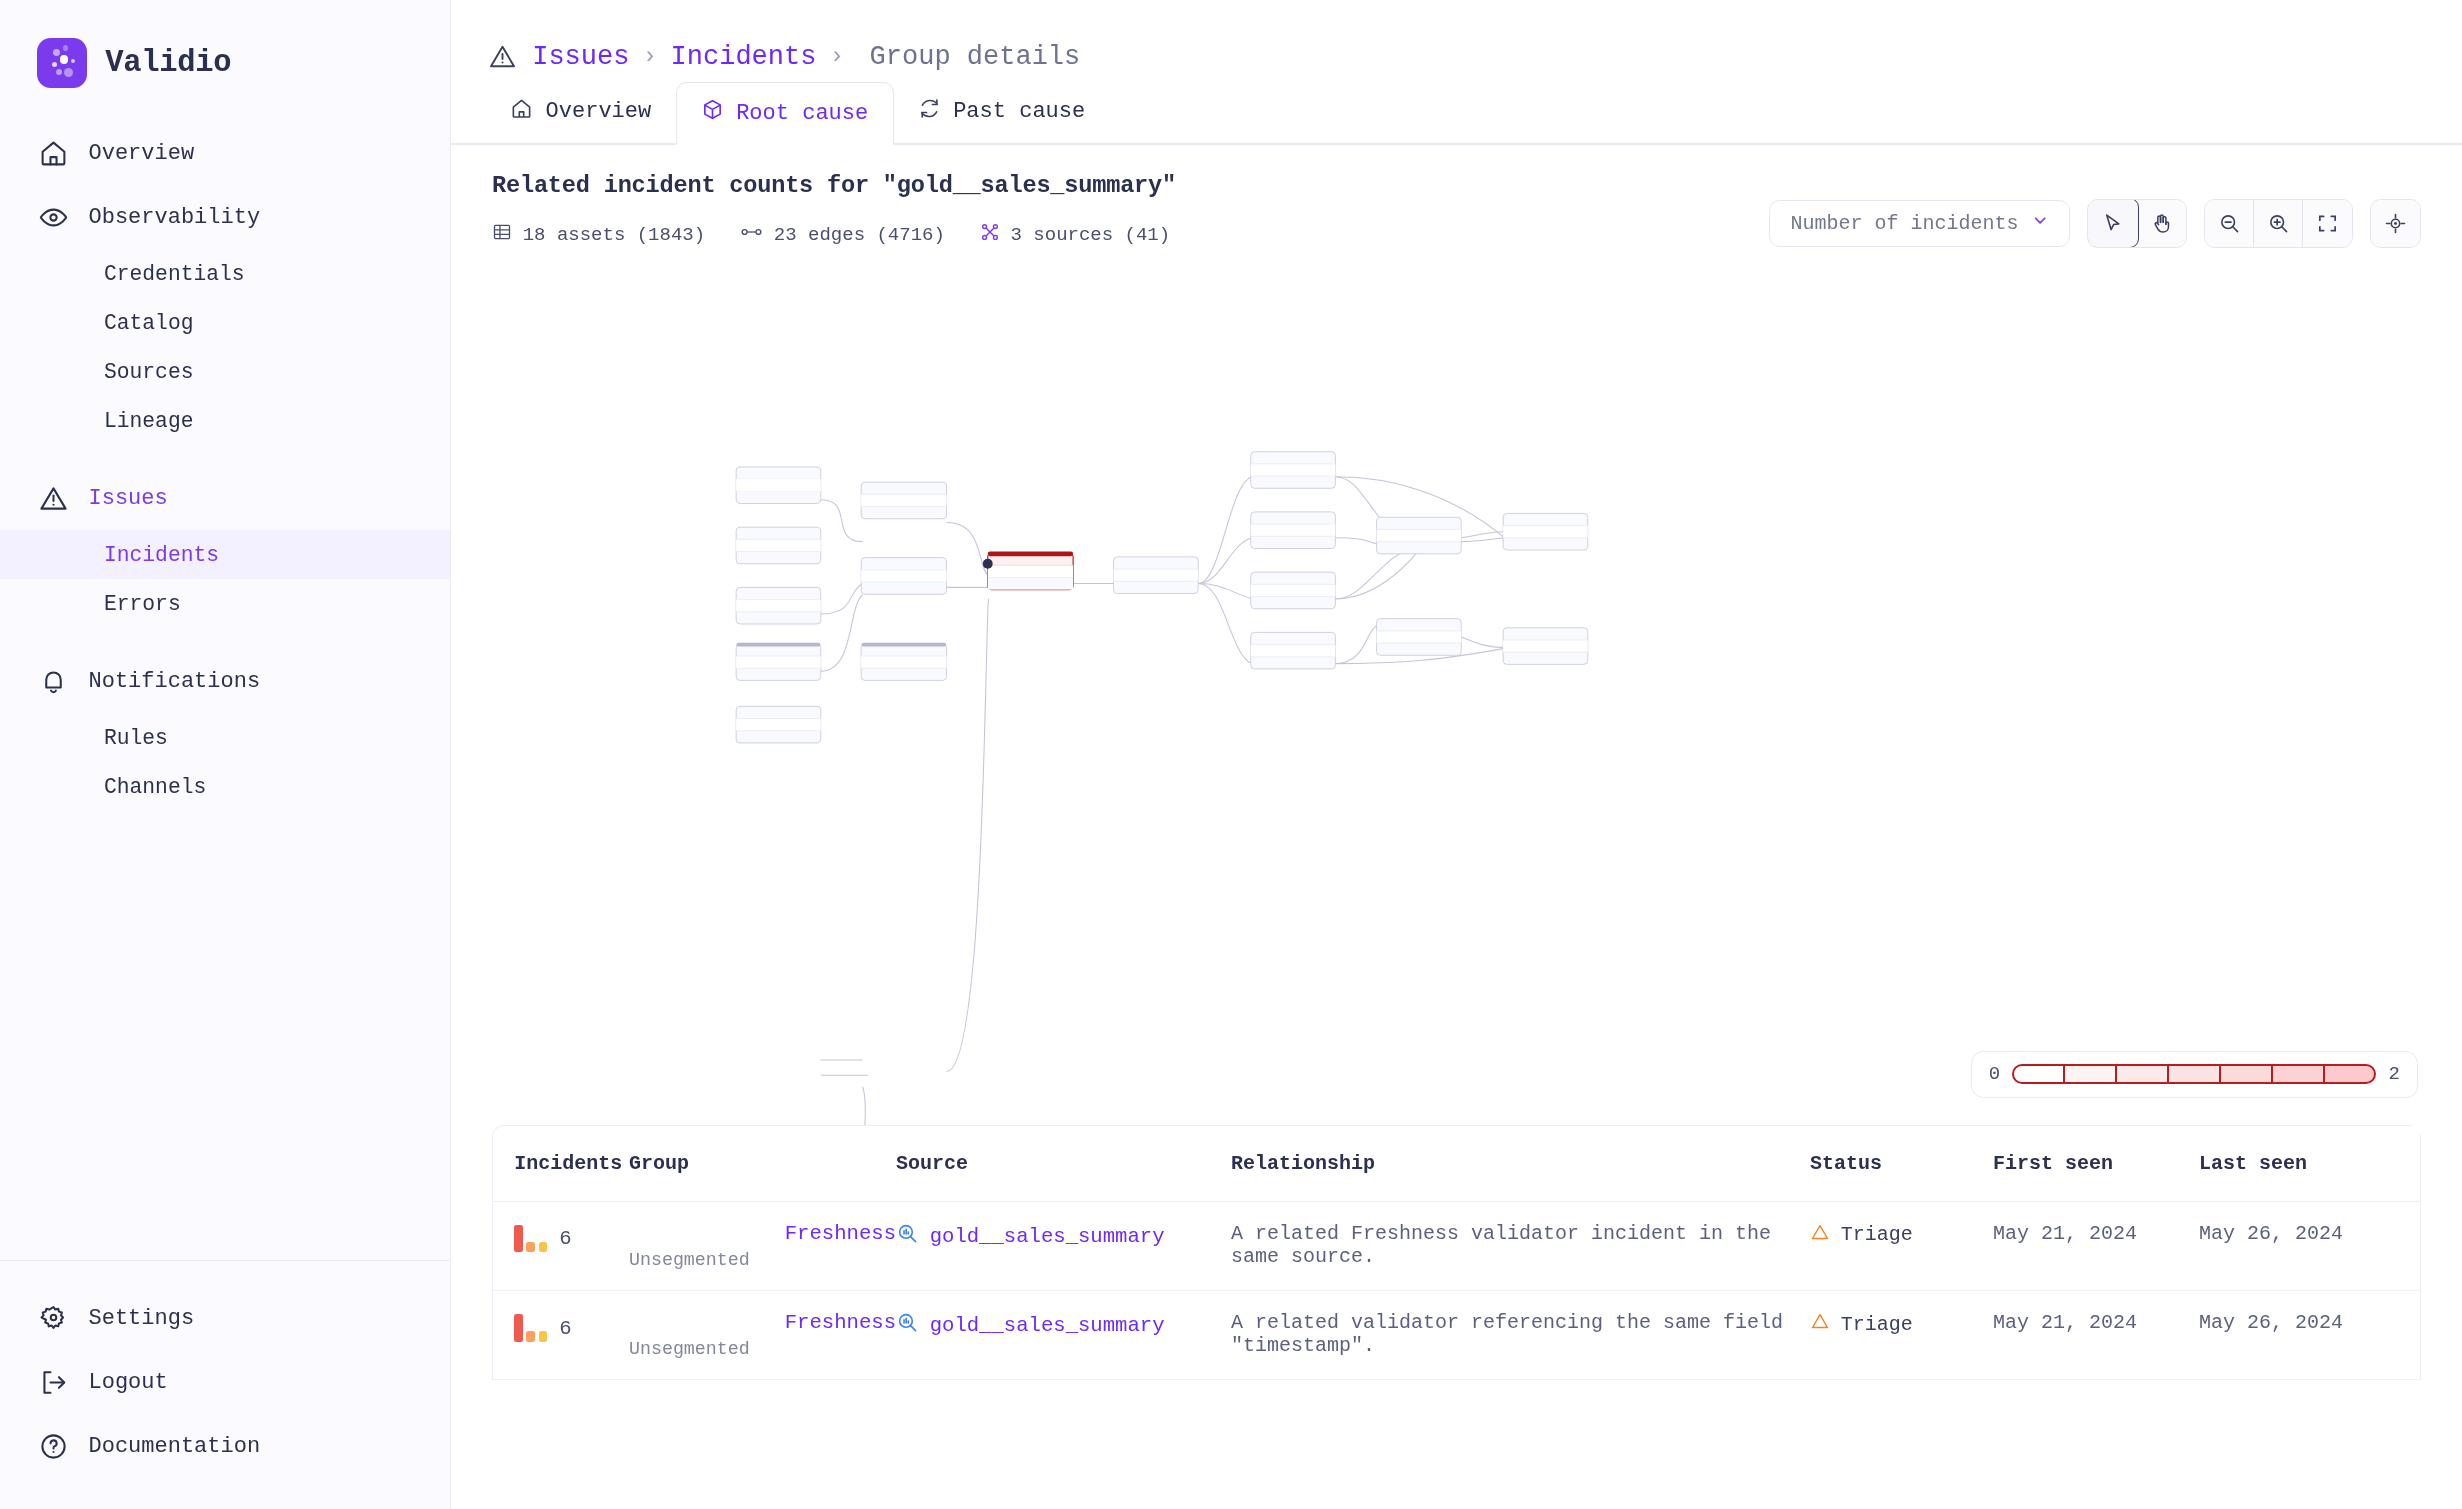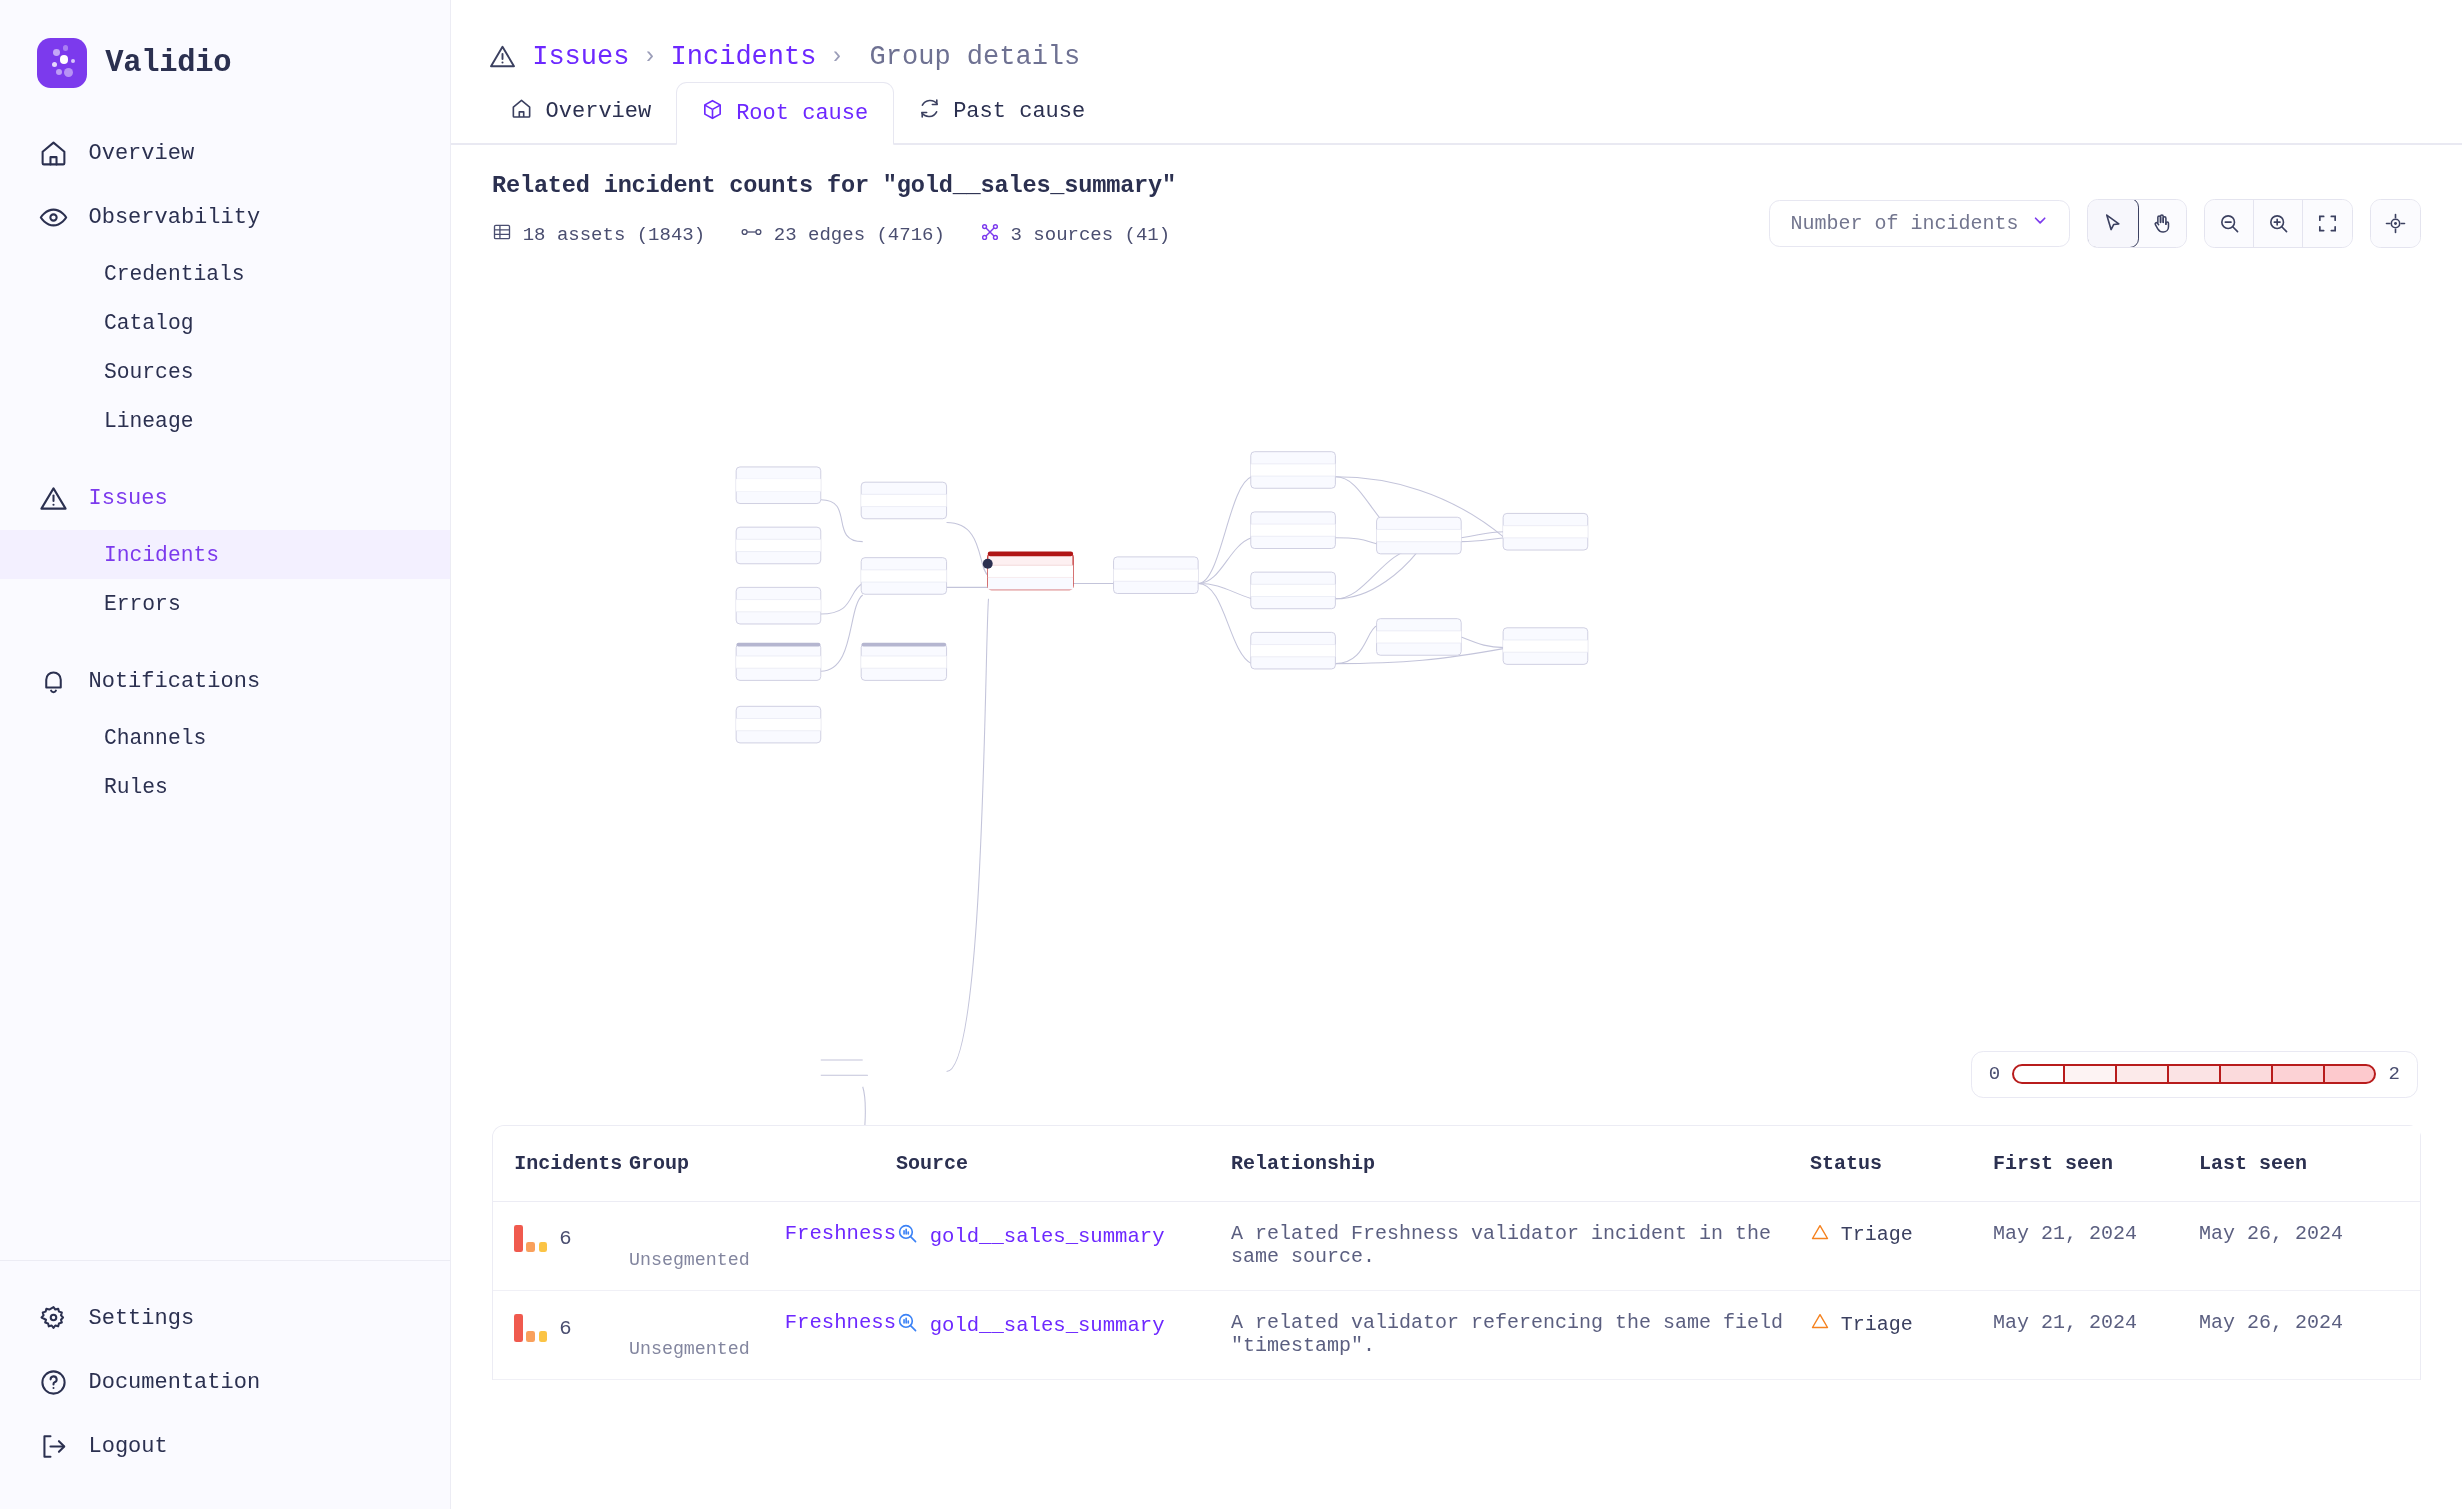--- a/index.html
+++ b/index.html
@@ -198,53 +198,53 @@
 
       <div class="nav-item" style="margin-top:21.3px">
         <span class="ico">
           <svg width="29" height="29" viewBox="0 0 24 24" fill="none" stroke="#2b3050" stroke-width="1.7" stroke-linecap="round" stroke-linejoin="round">
               <path d="M6 17V10.5a6 6 0 0 1 12 0V17z"></path>
               <path d="M10 19.6a2.2 2.2 0 0 0 4 0"></path>
             </svg>
         </span>
         <span>Notifications</span>
       </div>
+      <div class="nav-sub">Rules</div>
       <div class="nav-sub">Channels</div>
-      <div class="nav-sub">Rules</div>
     </nav>
 
     <div class="sidebar-bottom">
       <div class="nav-item">
         <span class="ico">
           <svg width="29" height="29" viewBox="0 0 24 24" fill="none" stroke="#2b3050" stroke-width="1.7" stroke-linejoin="round">
               <path d="M12 2.6l1.5 2 2.4-.7.6 2.4 2.4.7-.7 2.4 1.7 1.8-1.7 1.8.7 2.4-2.4.7-.6 2.4-2.4-.7-1.5 2-1.5-2-2.4.7-.6-2.4-2.4-.7.7-2.4L2.1 11.2 3.8 9.4l-.7-2.4 2.4-.7.6-2.4 2.4.7z"></path>
               <circle cx="12" cy="11.2" r="2.3"></circle>
             </svg>
         </span>
         <span>Settings</span>
       </div>
       <div class="nav-item">
         <span class="ico">
+          <svg width="29" height="29" viewBox="0 0 24 24" fill="none" stroke="#2b3050" stroke-width="1.7" stroke-linecap="round" stroke-linejoin="round">
+              <path d="M9.5 3.5H4.5v17h5"></path>
+              <path d="M9.5 12h11"></path>
+              <path d="M16.5 7.6 20.9 12l-4.4 4.4"></path>
+            </svg>
+        </span>
+        <span>Logout</span>
+      </div>
+      <div class="nav-item">
+        <span class="ico">
           <svg width="29" height="29" viewBox="0 0 24 24" fill="none" stroke="#2b3050" stroke-width="1.7" stroke-linecap="round">
               <circle cx="12" cy="12" r="9.2"></circle>
               <path d="M9.6 9.4a2.5 2.5 0 1 1 3.3 2.4c-.6.2-.9.8-.9 1.5v.4"></path>
               <circle cx="12" cy="16.6" r=".85" fill="#2b3050" stroke="none"></circle>
             </svg>
         </span>
         <span>Documentation</span>
-      </div>
-      <div class="nav-item">
-        <span class="ico">
-          <svg width="29" height="29" viewBox="0 0 24 24" fill="none" stroke="#2b3050" stroke-width="1.7" stroke-linecap="round" stroke-linejoin="round">
-              <path d="M9.5 3.5H4.5v17h5"></path>
-              <path d="M9.5 12h11"></path>
-              <path d="M16.5 7.6 20.9 12l-4.4 4.4"></path>
-            </svg>
-        </span>
-        <span>Logout</span>
       </div>
     </div>
   </aside>
 
   <section class="main">
 
     <div class="crumbs">
       <span class="warn-ico">
         <svg width="29" height="29" viewBox="0 0 24 24" fill="none" stroke="#3b4060" stroke-width="1.6" stroke-linejoin="round">
             <path d="M12 4 21.5 20H2.5z"></path>

